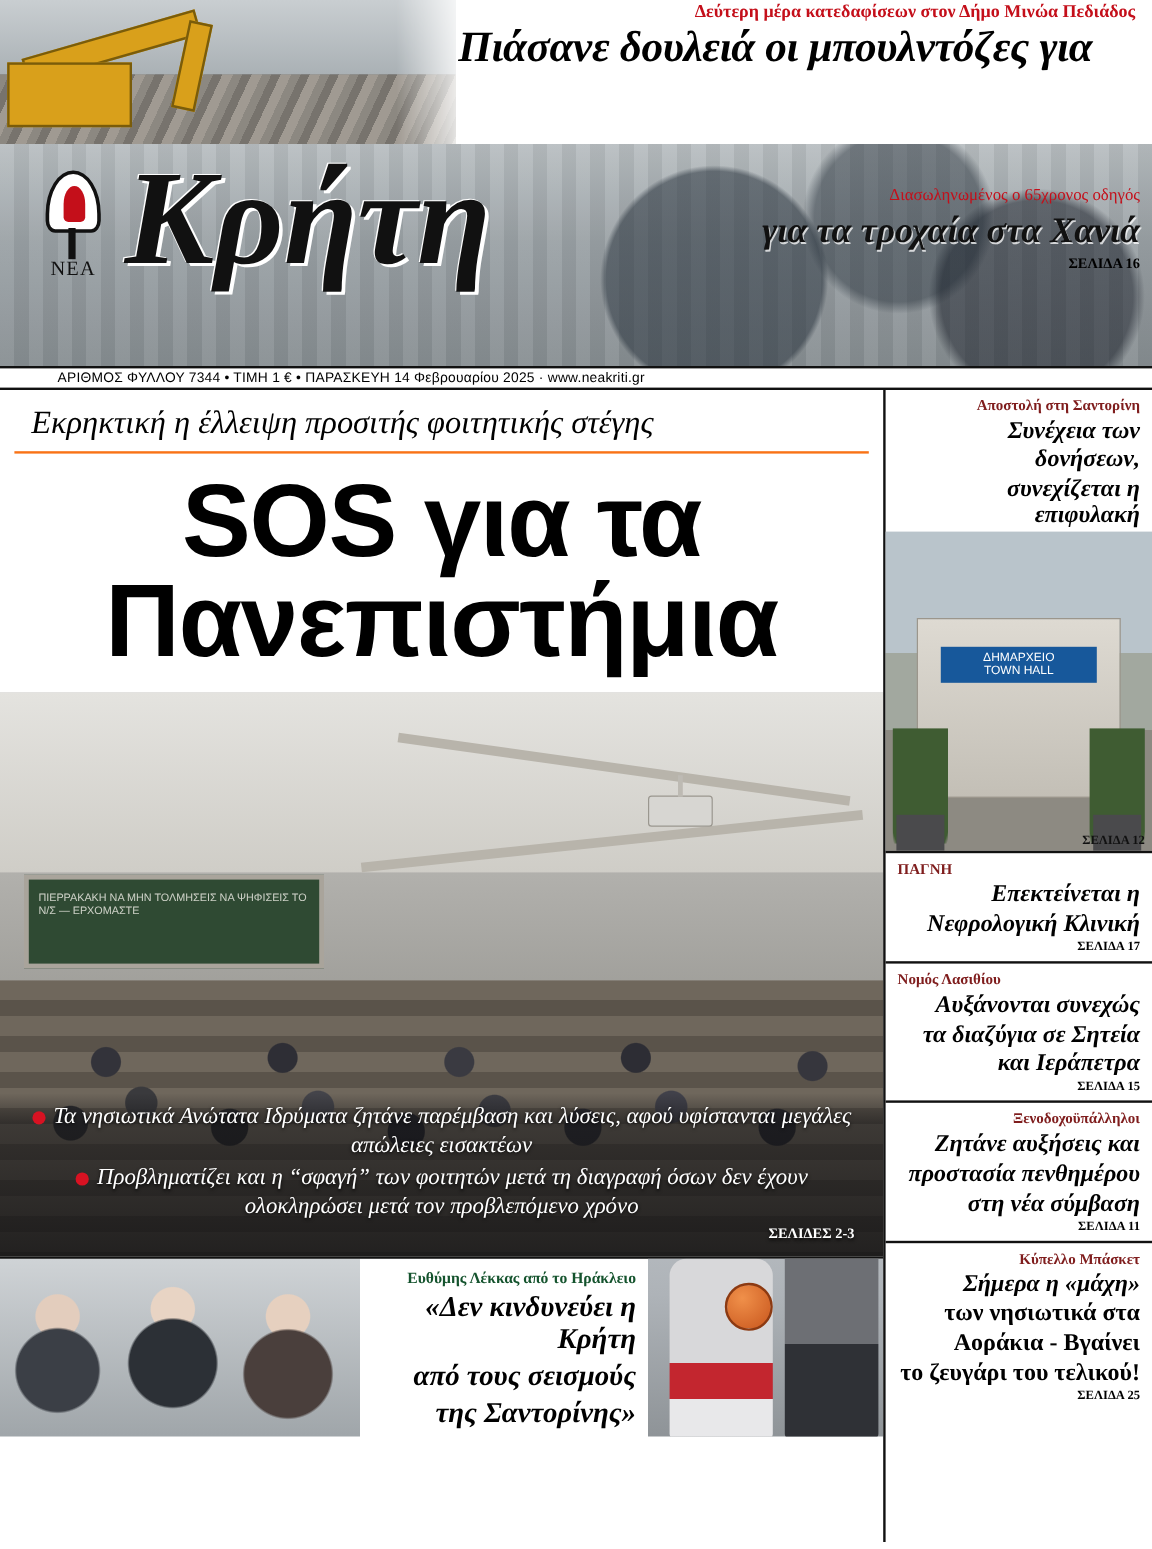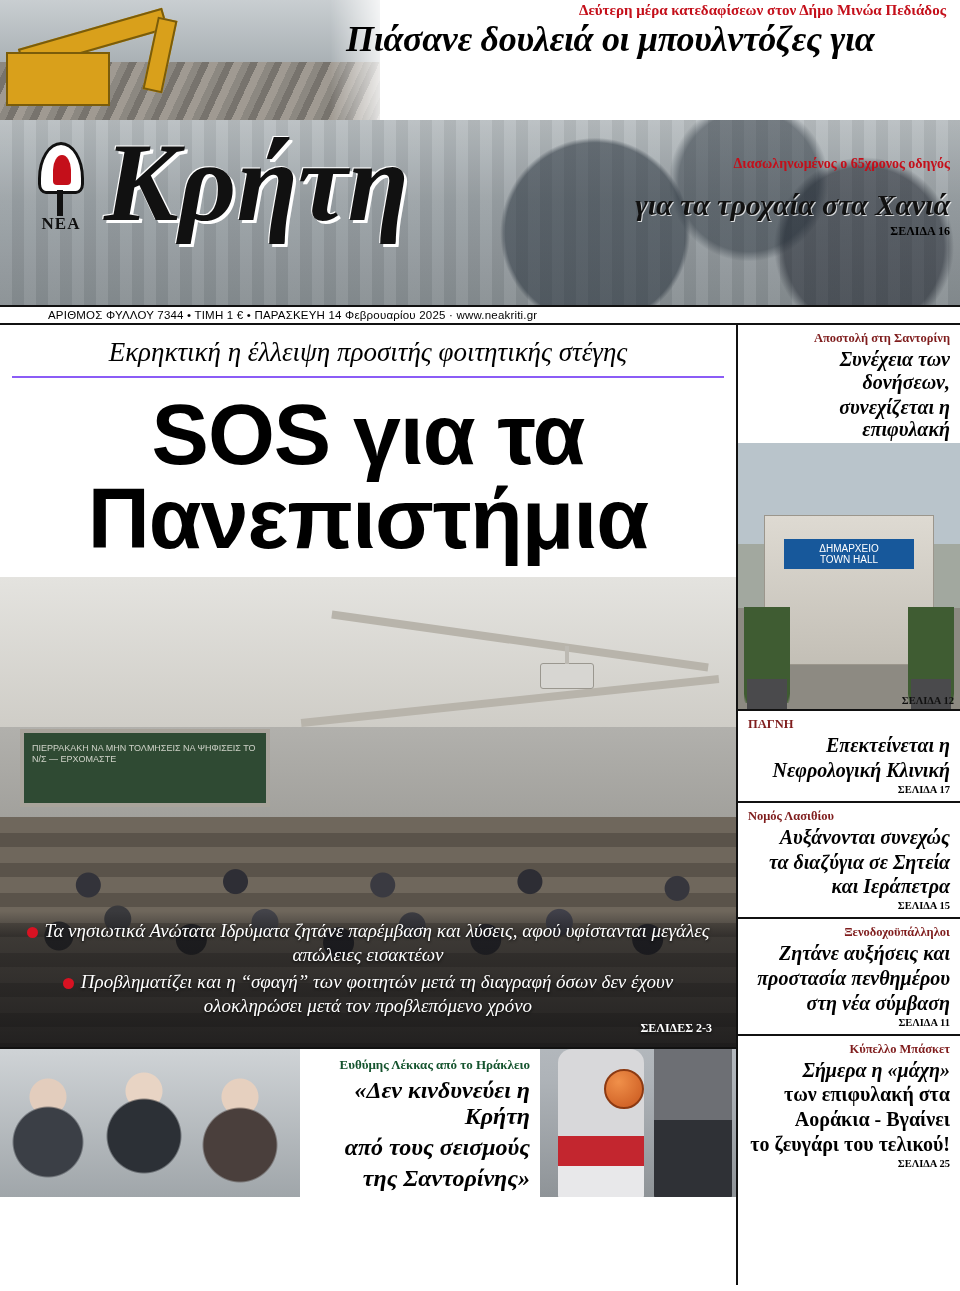--- a/index.html
+++ b/index.html
@@ -37,21 +37,21 @@
     -webkit-mask-image: linear-gradient(90deg, transparent 0, #000 55px, #000 100%);
             mask-image: linear-gradient(90deg, transparent 0, #000 55px, #000 100%);
   }
   .kicker-red {
     position: absolute; right: 14px; top: 2px;
     color: #c40f1a; font-weight: bold; font-size: 15px;
     font-family: "Liberation Serif", serif;
   }
   .top-headline {
     position: absolute; right: 14px; top: 20px; width: 600px;
-    text-align: left; font-size: 36px; line-height: 1.08;
+    text-align: center; font-size: 36px; line-height: 1.08;
     font-weight: bold; font-style: italic; letter-spacing: -0.3px;
   }
   .pageref { font-size: 13px; font-style: normal; font-weight: bold; letter-spacing:0; }
 
   
   .masthead { position: relative; width: 960px; height: 205px; overflow: hidden; }
   .masthead .bg {
     position: absolute; inset: 0;
     background:
       linear-gradient(180deg,#b9bfc2 0%, #9ba2a6 40%, #848b8f 100%);
@@ -75,34 +75,34 @@
   }
   .nea-badge .bell::after{
     content:""; position:absolute; left: 12px; top: 10px; width: 18px; height: 30px;
     background:#c40f1a; border-radius: 50% 50% 4px 4px;
   }
   .nea-badge .stem {
     position:absolute; left:33px; top:50px; width: 6px; height: 26px; background:#111;
   }
   .nea-badge .nea-text {
     position:absolute; left: 0; top: 74px; width: 74px; text-align:center;
-    font-weight: bold; font-size: 17px; letter-spacing: 1px; color:#111;
+    font-weight: normal; font-size: 17px; letter-spacing: 1px; color:#111;
     font-family:"Liberation Serif", serif;
   }
   .kriti {
     font-size: 112px; line-height: 96px; font-weight: bold; font-style: italic;
     color: #111; margin-left: 6px; margin-top: 2px;
     text-shadow: 3px 3px 0 #fff, -1px -1px 0 #fff;
     font-family: "Liberation Serif", serif;
   }
   .right-promo {
     position: absolute; right: 10px; top: 36px; width: 470px; text-align: right;
   }
   .right-promo .rp-kicker {
-    color:#c40f1a; font-weight:bold; font-size: 14px; margin-bottom: 16px;
+    color:#c40f1a; font-weight:normal; font-size: 14px; margin-bottom: 4px;
   }
   .right-promo .rp-title {
     font-size: 30px; font-weight: bold; font-style: italic; line-height: 1.12;
     color:#111; text-shadow: 1px 1px 0 rgba(255,255,255,.75);
   }
   .right-promo .rp-page { font-size: 12px; font-weight: bold; margin-top: 2px; }
 
   .infoline {
     position: absolute; left: 0; bottom: 0; width: 960px; height: 20px;
     background: #fff; border-top: 2px solid #111; border-bottom: 2px solid #111;
@@ -112,23 +112,23 @@
   .infoline .il-inner { padding-left: 48px; }
 
   
   .body-wrap { position: relative; width: 960px; height: 960px; }
 
   .left-col { position: absolute; left: 0; top: 0; width: 736px; height: 960px; }
   .right-col { position: absolute; left: 736px; top: 0; width: 224px; height: 960px;
      border-left: 2px solid #111; }
 
   .lede {
-    font-style: italic; font-size: 27px; text-align: center;
+    font-style: italic; font-size: 27px; text-align: left;
     padding: 12px 14px 8px; line-height: 1.15;
-    border-bottom: 2px solid #8b5cf6; margin: 0 12px;
+    border-bottom: 2px solid #f97316; margin: 0 12px;
   }
   .main-title {
     font-size: 86px; line-height: 0.98; font-weight: bold; text-align: center;
     padding: 14px 6px 16px; letter-spacing: -1px;
     font-family: "Liberation Sans", sans-serif;
   }
   .main-title .l2 { display:block; }
 
   .main-photo {
     position: relative; width: 736px; height: 470px; overflow: hidden;
@@ -403,21 +403,21 @@
         <div class="rc-kicker">Ξενοδοχοϋπάλληλοι</div>
         <div class="rc-title">Ζητάνε αυξήσεις και</div>
         <div class="rc-title">προστασία πενθημέρου</div>
         <div class="rc-title">στη νέα σύμβαση</div>
         <div class="rc-page">ΣΕΛΙΔΑ 11</div>
       </div>
 
       <div class="rc-item" style="border-bottom:none;">
         <div class="rc-kicker">Κύπελλο Μπάσκετ</div>
         <div class="rc-title">Σήμερα η «μάχη»</div>
-        <div class="rc-title bigbold">των επιφυλακή στα</div>
+        <div class="rc-title bigbold">των νησιωτικά στα</div>
         <div class="rc-title bigbold">Αοράκια - Βγαίνει</div>
         <div class="rc-title bigbold">το ζευγάρι του τελικού!</div>
         <div class="rc-page">ΣΕΛΙΔΑ 25</div>
       </div>
 
     </div>
   </div>
 </div>
 
 </body></html>

